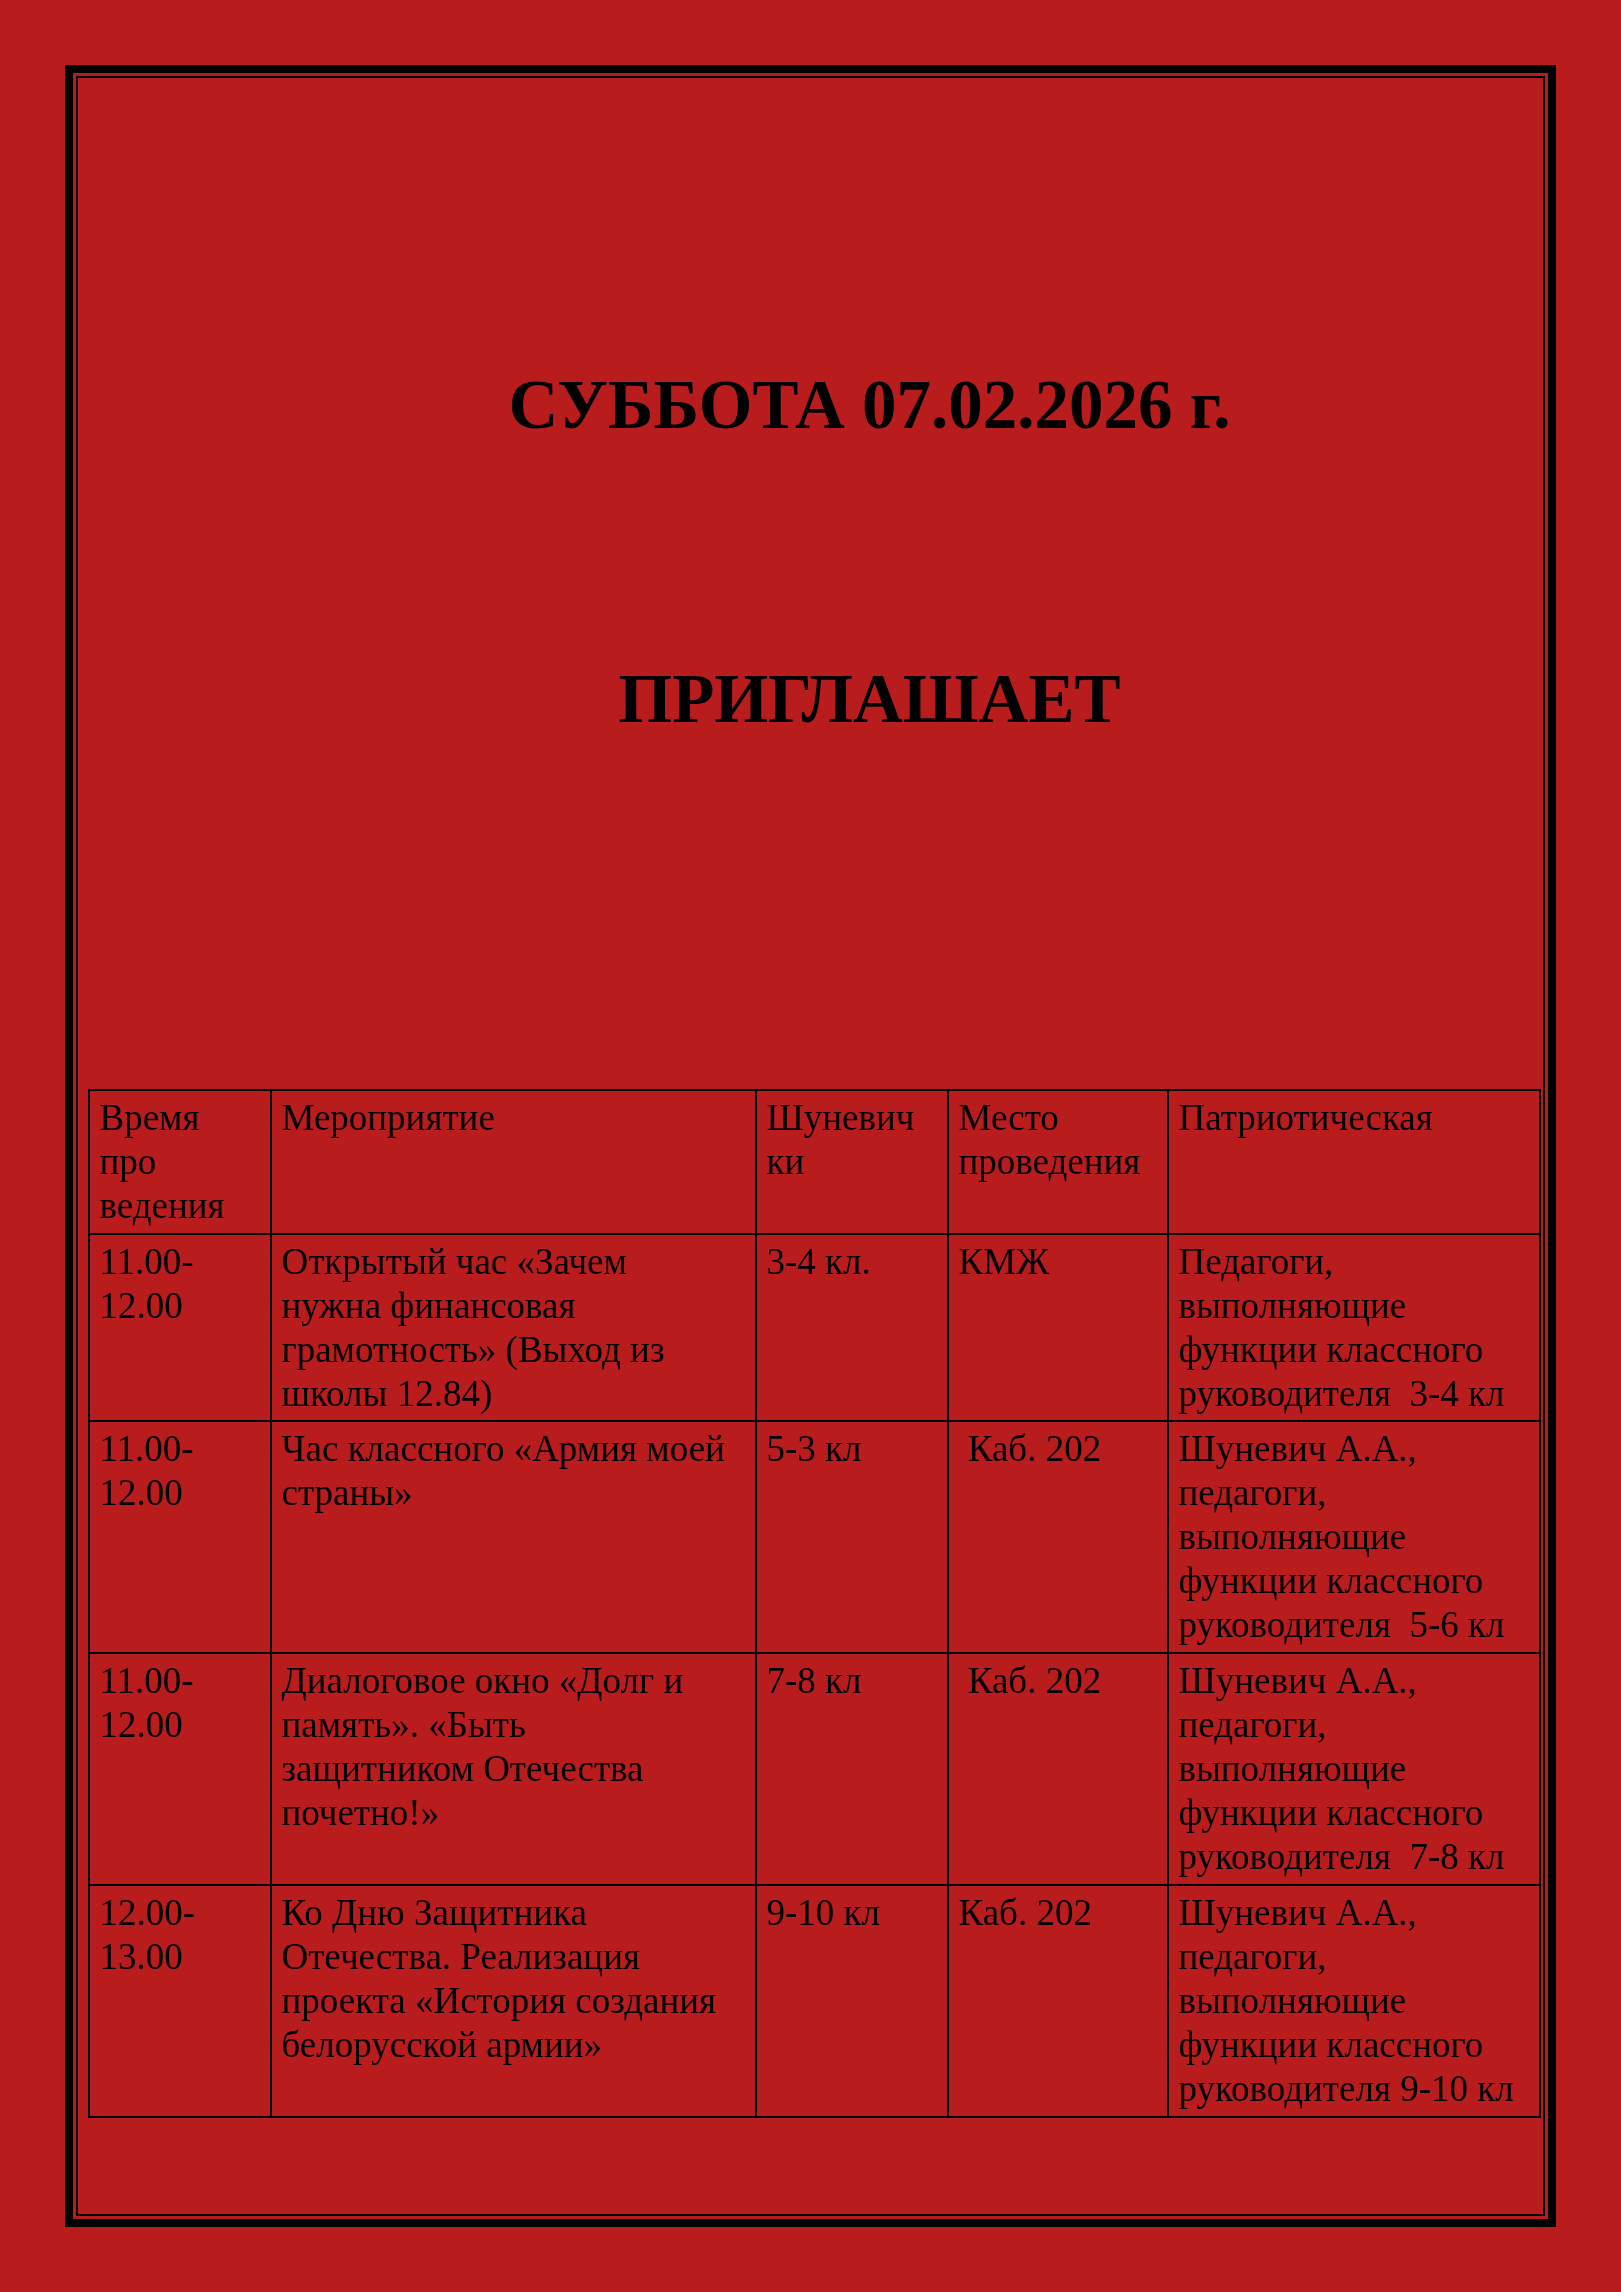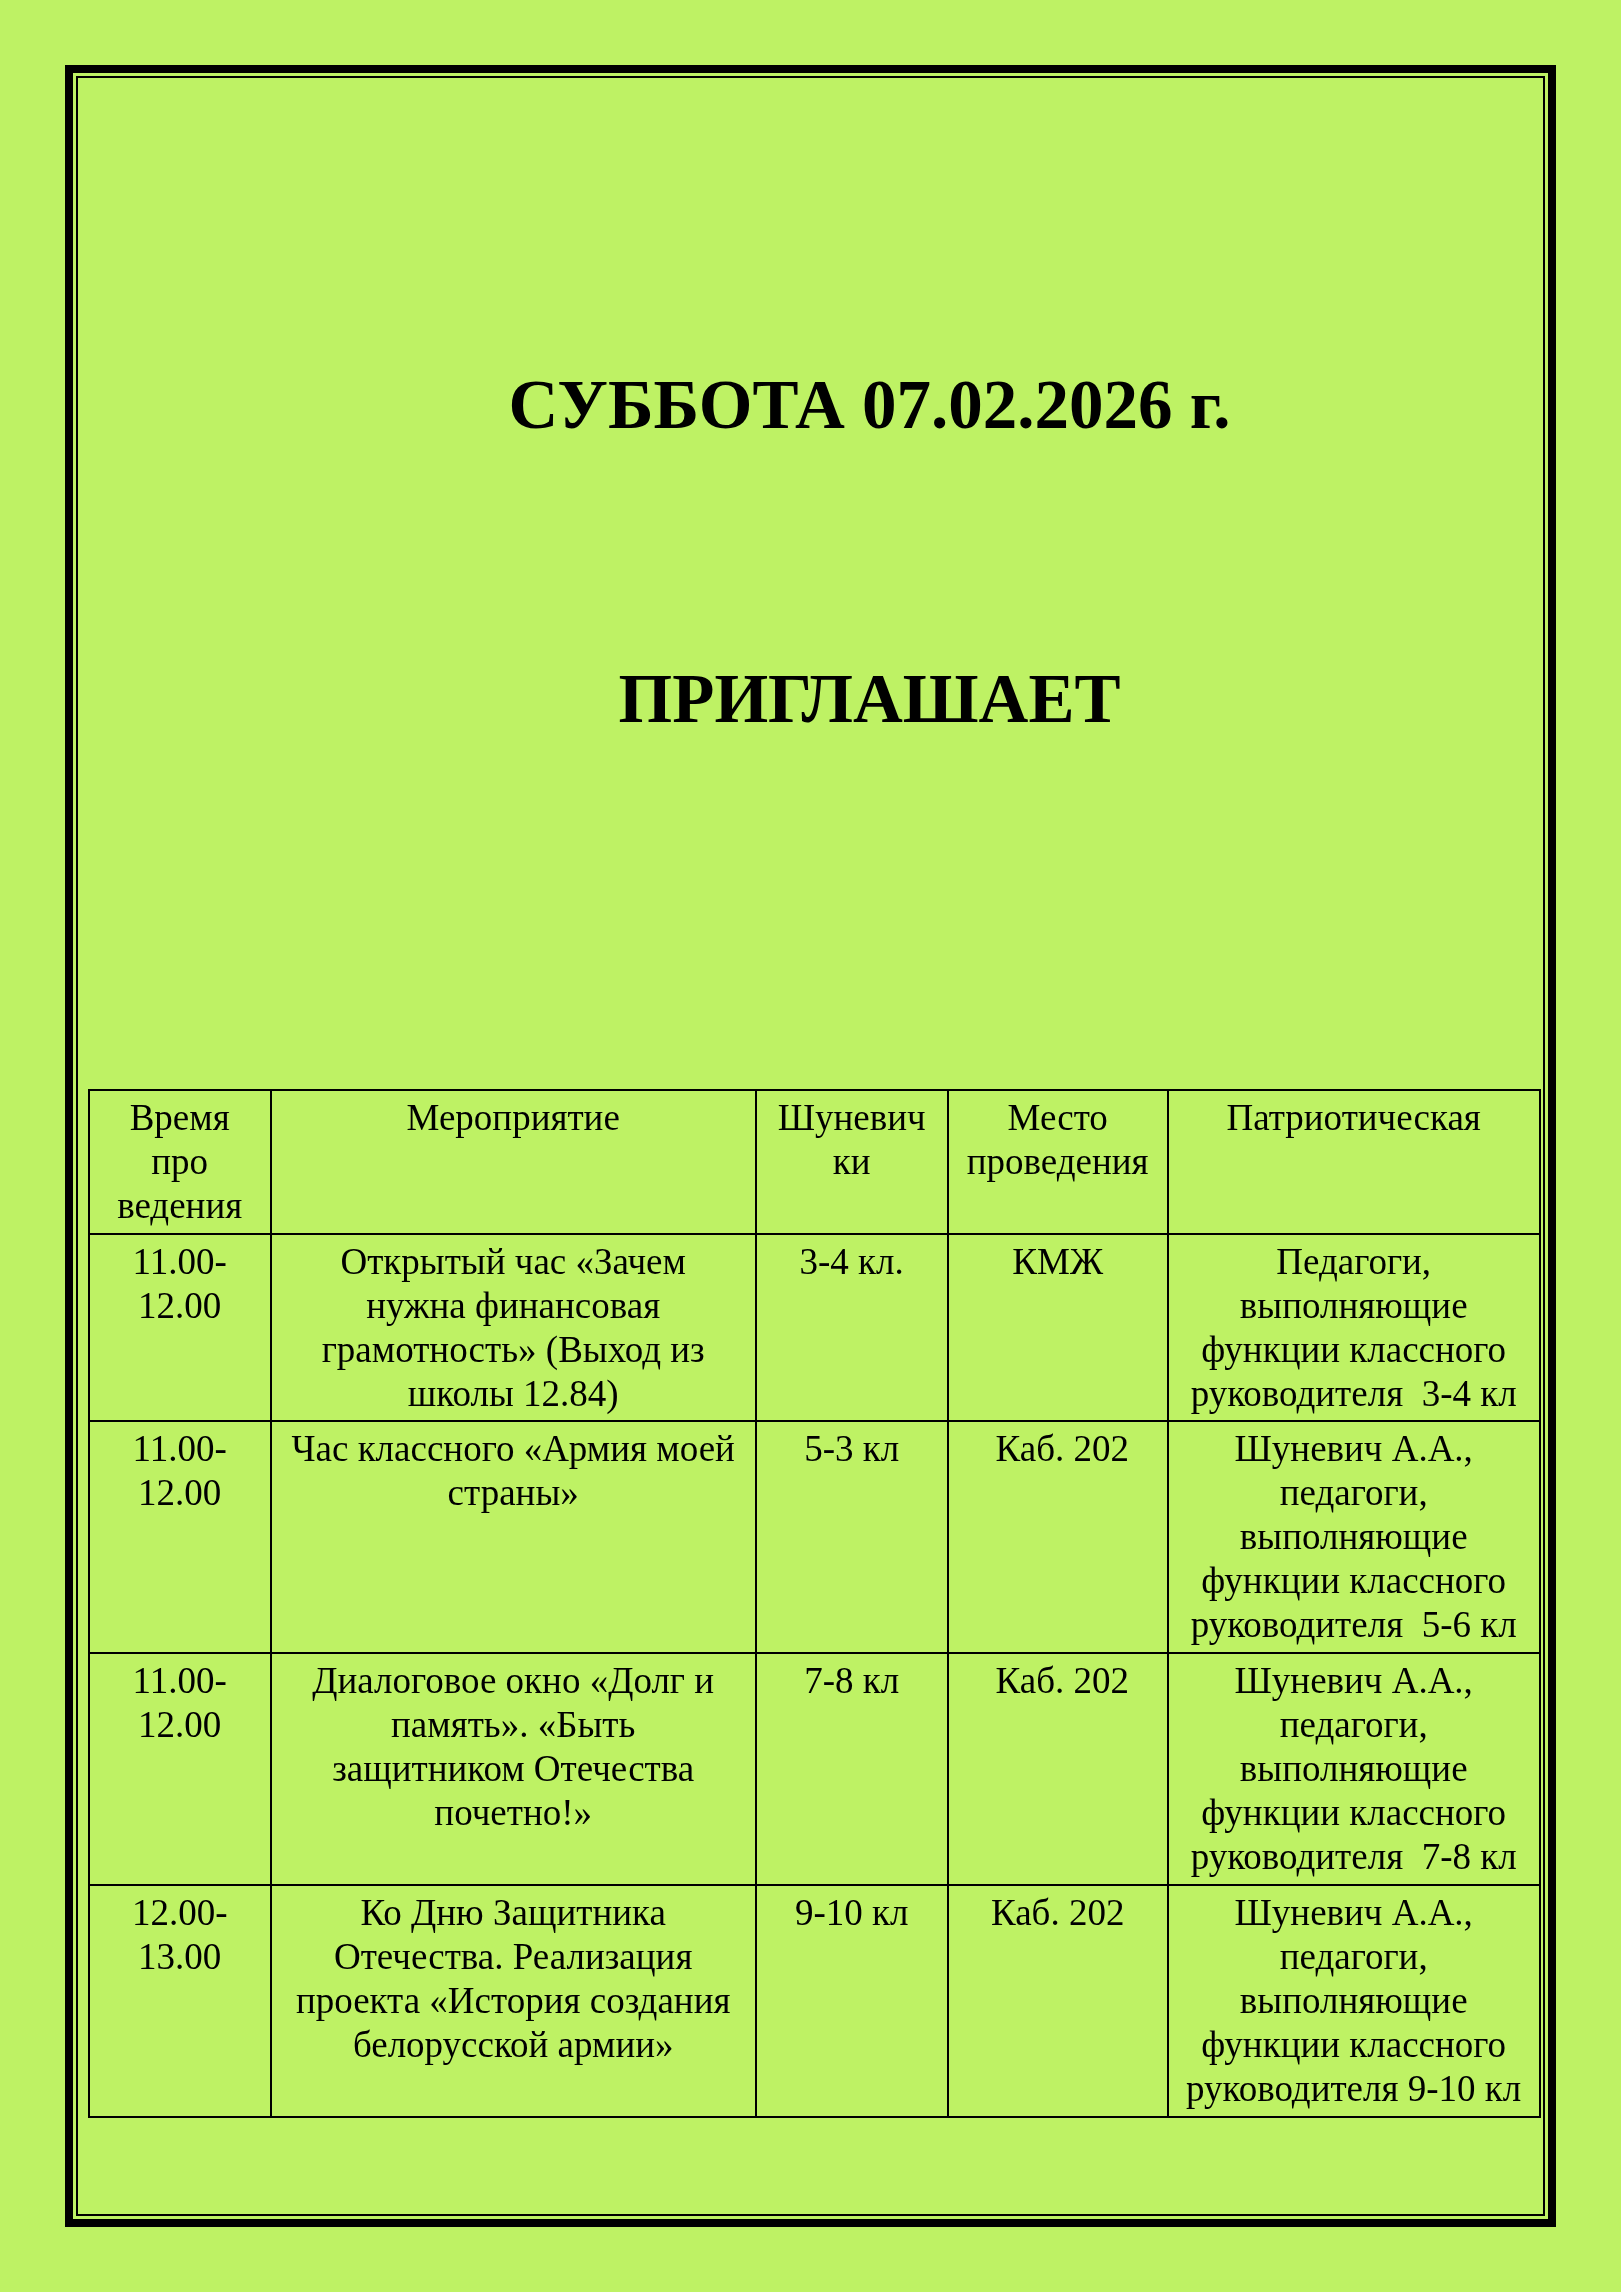--- a/index.html
+++ b/index.html
@@ -6,21 +6,21 @@
     margin: 0;
     padding: 0;
     background: #ffffff;
     color: #000000;
     font-family: "Liberation Serif", "DejaVu Serif", serif;
   }
   .page {
     position: relative;
     width: 1621px;
     height: 2293px;
-    background: #bef264;
+    background: #b91c1c;
     overflow: hidden;
     text-decoration: underline;
   }
   .frame-outer {
     position: absolute;
     left: 65px;
     top: 65px;
     right: 65px;
     bottom: 66px;
     border: 8.8px solid #000000;
@@ -45,21 +45,21 @@
     table-layout: fixed;
     width: 1452px;
     margin: 145px 0 0 9.8px;
     font-size: 37px;
     line-height: 44px;
   }
   table.schedule th,
   table.schedule td {
     border: 2.9px solid #000000;
     vertical-align: top;
-    text-align: center;
+    text-align: left;
     font-weight: normal;
     padding: 4.9px 9.8px;
     white-space: pre-wrap;
     overflow: hidden;
   }
   tr.rh  { height: 140px; }
   tr.r1  { height: 184px; }
   tr.r2  { height: 222px; }
   tr.r3  { height: 222px; }
   tr.r4  { height: 221px; }

